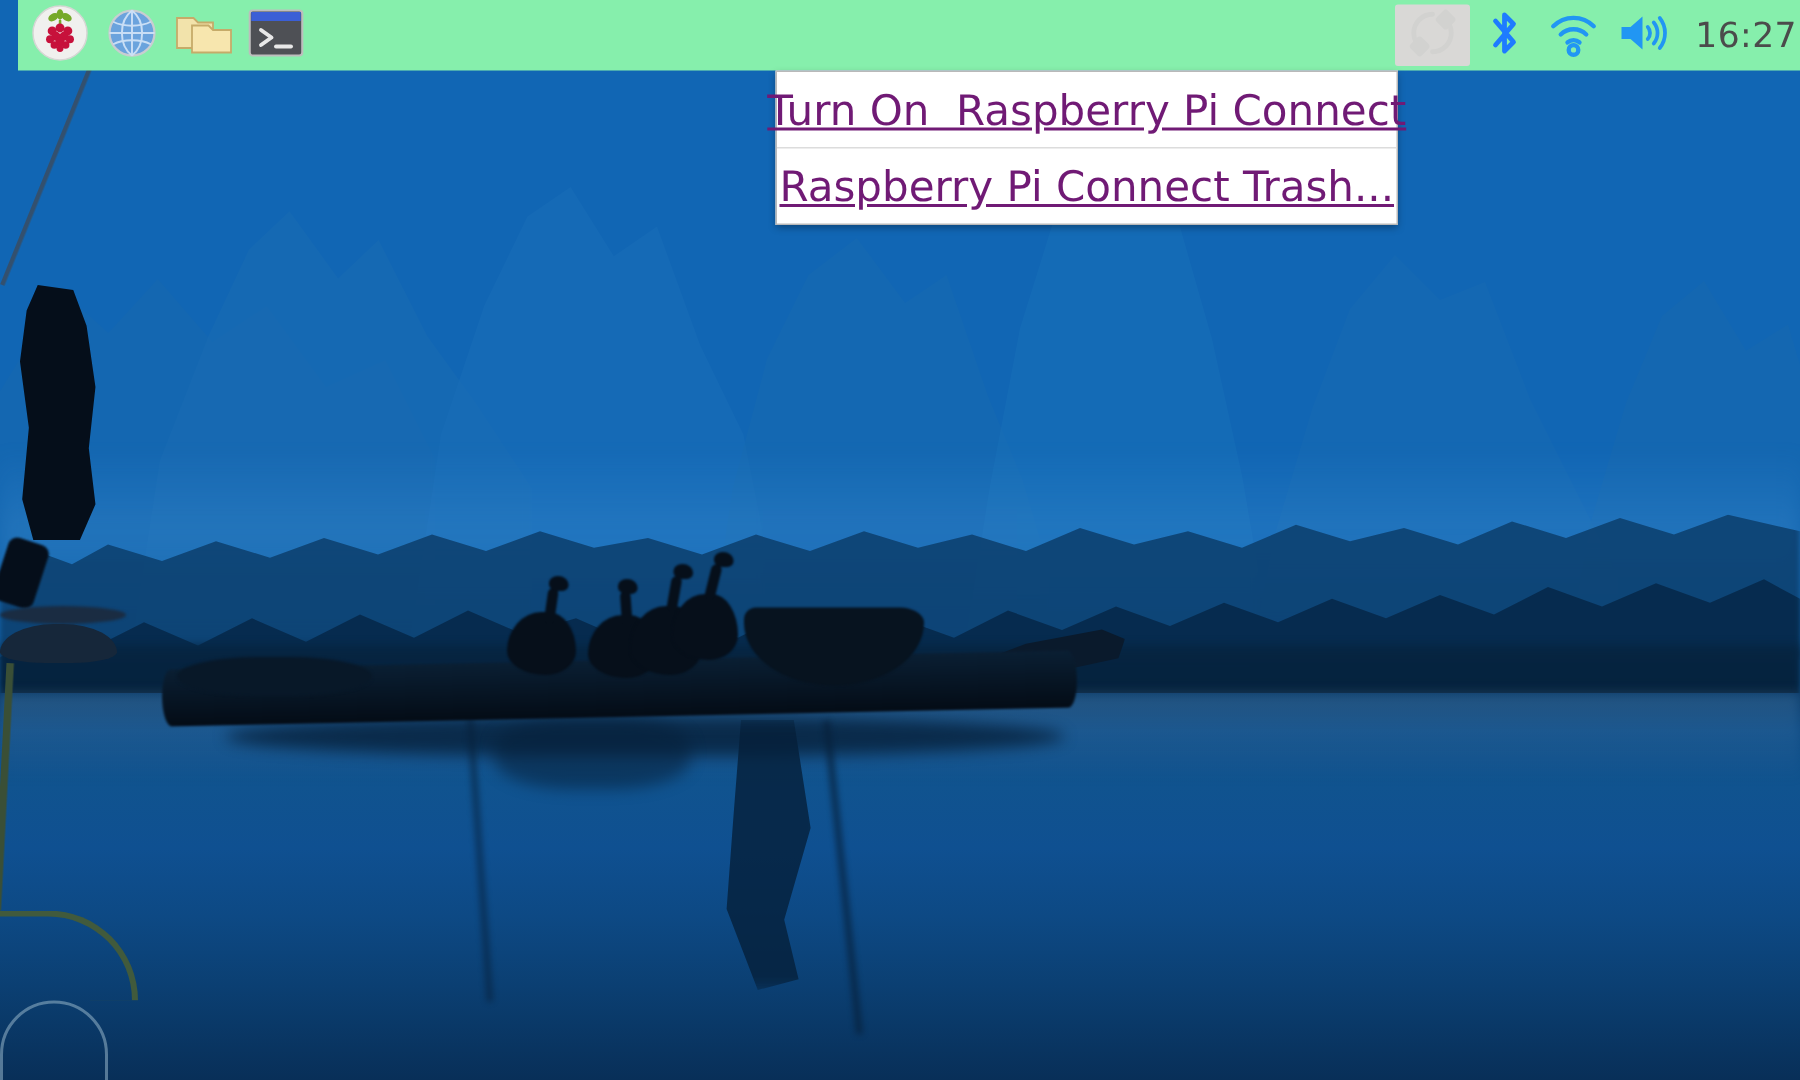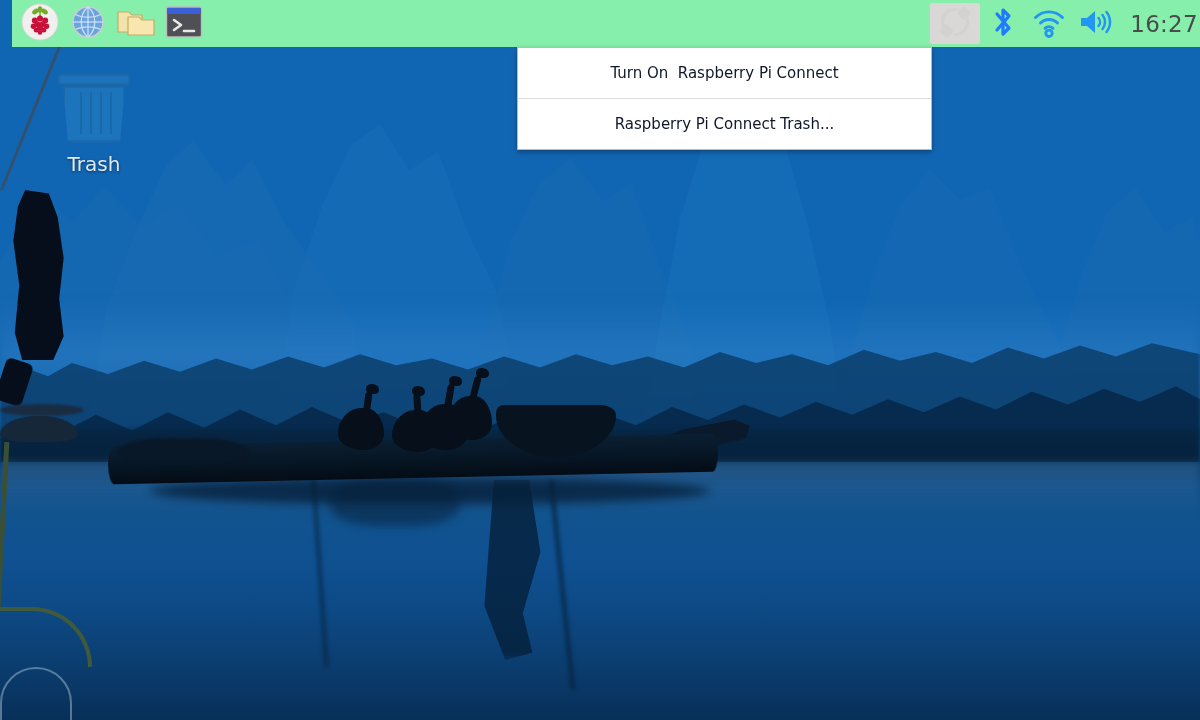--- a/index.html
+++ b/index.html
@@ -228,23 +228,24 @@
   
   #connect-menu {
     position:absolute; left:517px; top:47px; width:415px;
     background:#ffffff;
     border:1px solid #b9b9b9;
     box-shadow: 0 2px 5px rgba(0,0,0,.35);
     z-index: 60;
   }
   .menu-item {
     height:50px; display:flex; align-items:center; justify-content:center;
-    font-size:15px; color:#0f172a; cursor:pointer;
+    font-size:28px; color:#701a75; cursor:pointer;
     font-family:"DejaVu Sans", sans-serif;
     white-space: pre;
+    text-decoration: underline;
   }
   .menu-sep { height:1px; background:#dcdcdc; margin:0; }
 </style>
 </head>
 <body>
 
 <div id="screen">
 
   <div id="wallpaper">
     <div class="mtn m1"></div>
@@ -300,31 +301,20 @@
     <div id="fisher-arm"></div>
     <div id="fisher-hat-brim"></div>
     <div id="fisher-hat"></div>
 
     <div id="lantern-pole"></div>
     <div id="lantern-arc"></div>
     <div id="lantern-cage"></div>
 
   </div>
 
-  <div id="trash-icon">
-    <div class="bin">
-      <div class="bin-lid"></div>
-      <div class="bin-body"></div>
-      <div class="bin-rib" style="left:22px;"></div>
-      <div class="bin-rib" style="left:32px;"></div>
-      <div class="bin-rib" style="left:42px;"></div>
-      <div class="bin-rib" style="left:52px;"></div>
-    </div>
-    <div id="trash-label">Trash</div>
-  </div>
 
   <div id="taskbar">
 
     <div id="launcher-group">
 
       <div class="launch-btn" title="Raspberry Pi Menu">
         <span>
           <svg width="38" height="38" viewBox="0 0 38 38">
             <circle cx="19" cy="19" r="18" fill="#f0f0ee" stroke="#d6d6d4" stroke-width="1"></circle>
             <g fill="#75a928">

